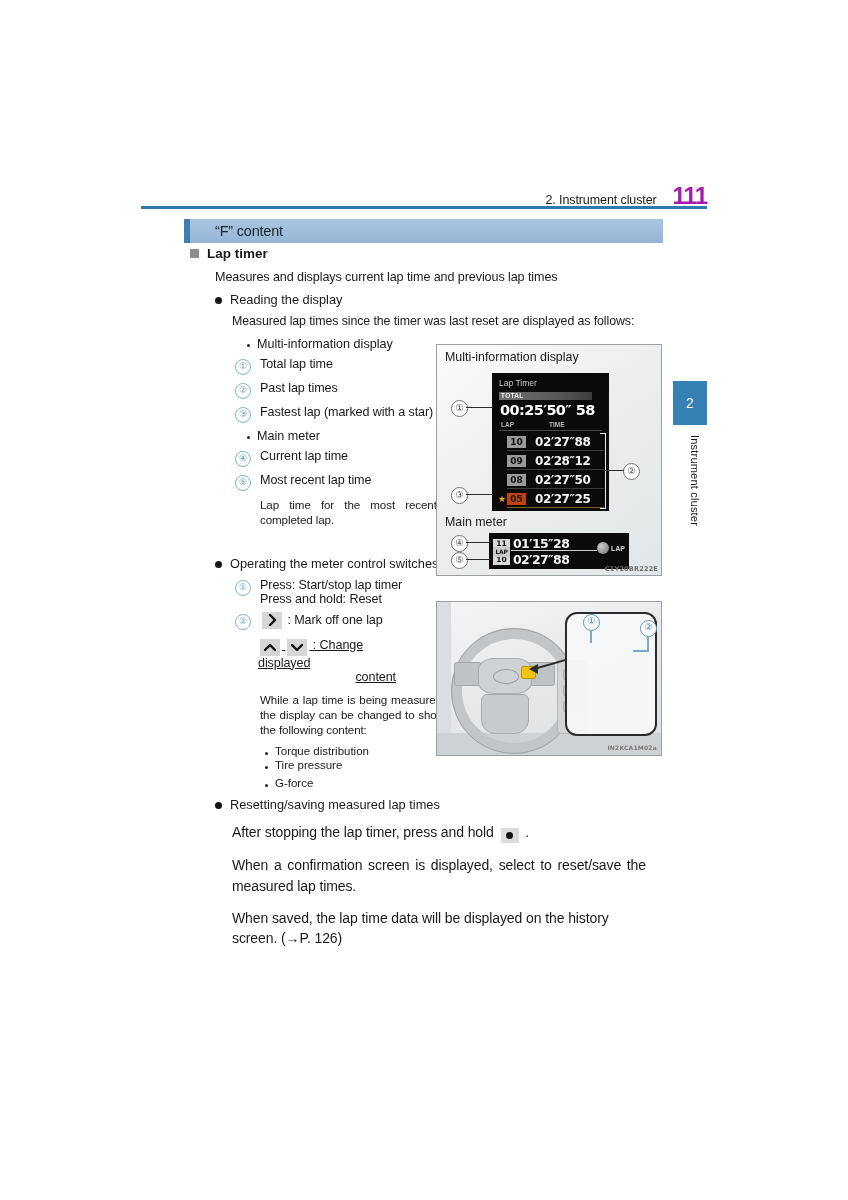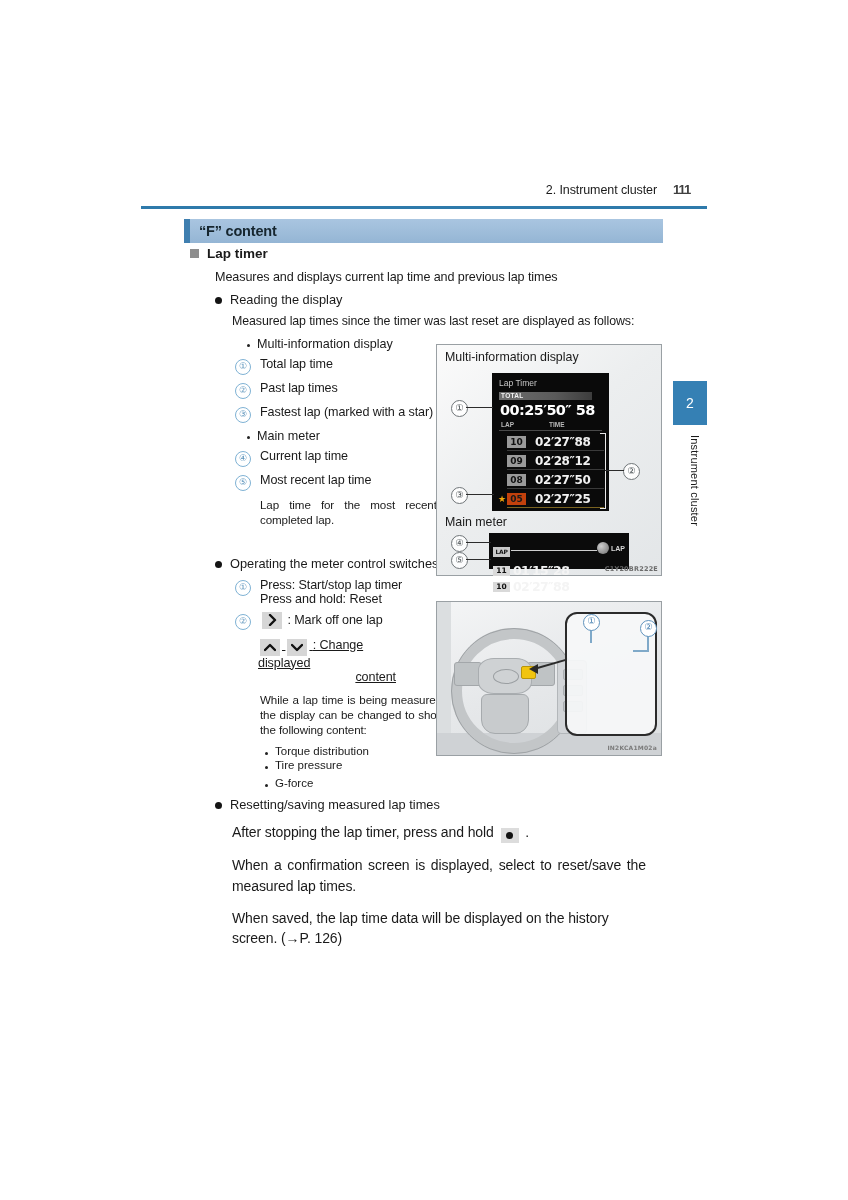--- a/index.html
+++ b/index.html
@@ -30,24 +30,24 @@
     justify-content: flex-end;
     gap: 16px;
     height: 24px;
   }
   #chapter-title {
     font-size: 12.5px;
     letter-spacing: -0.1px;
     color: #1a1a1a;
   }
   #page-number {
-    font-size: 13px;
+    font-size: 24px;
     font-weight: bold;
     letter-spacing: -1px;
-    color: #404040;
+    color: #a21caf;
     min-width: 34px;
     text-align: left;
   }
   #header-rule {
     position: absolute;
     left: 0;
     top: 24px;
     width: 566px;
     height: 2.5px;
     background: #2e7aab;
@@ -65,23 +65,23 @@
     align-items: center;
   }
   #section-band-accent {
     width: 6px;
     height: 24px;
     background: #3f7fb0;
     flex: 0 0 6px;
   }
   #section-band-title {
     font-size: 14.5px;
-    font-weight: bold;
+    font-weight: normal;
     color: #16262f;
-    padding-left: 9px;
+    padding-left: 25px;
     letter-spacing: -0.2px;
   }
 
   
   #side-tab {
     position: absolute;
     left: 673px;
     top: 381px;
   }
   #side-tab-box {
@@ -333,21 +333,21 @@
   }
 
   #mainmeter-caption {
     position: absolute; left: 8px; top: 170px; font-size: 12.4px; color: #1a1a1a;
   }
   #mm-screen {
     position: absolute; left: 52px; top: 188px;
     width: 140px; height: 36px; background: #0b0b0b;
   }
   .mm-row {
-    position: absolute; left: 4px; height: 15px; display: flex; align-items: center; margin-top: 27px;
+    position: absolute; left: 4px; height: 15px; display: flex; align-items: center;
   }
   .mm-badge {
     width: 17px; height: 10px; background: #d9d9d9; color: #111;
     font-size: 7.5px; font-weight: bold; text-align: center; line-height: 10px;
     flex: 0 0 17px; font-family: "DejaVu Sans", sans-serif;
   }
   .mm-badge.lapword { background:#c9c9c9; font-size: 6px; letter-spacing: -0.3px;}
   .mm-time {
     margin-left: 3px; color: #f4f4f4; font-size: 12.5px; font-weight: bold;
     font-family: "DejaVu Sans", sans-serif; letter-spacing: -0.6px;

